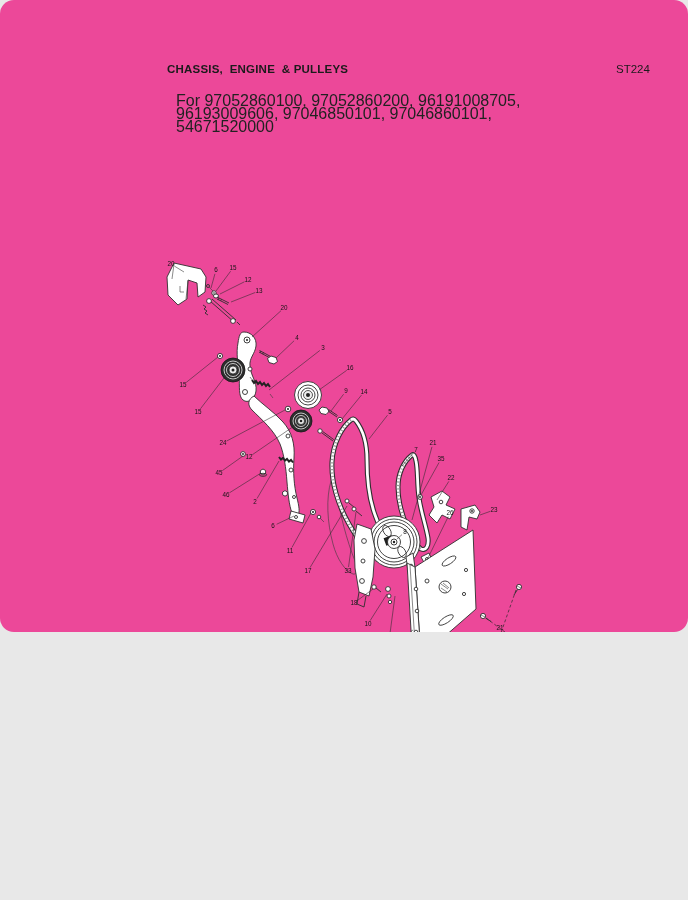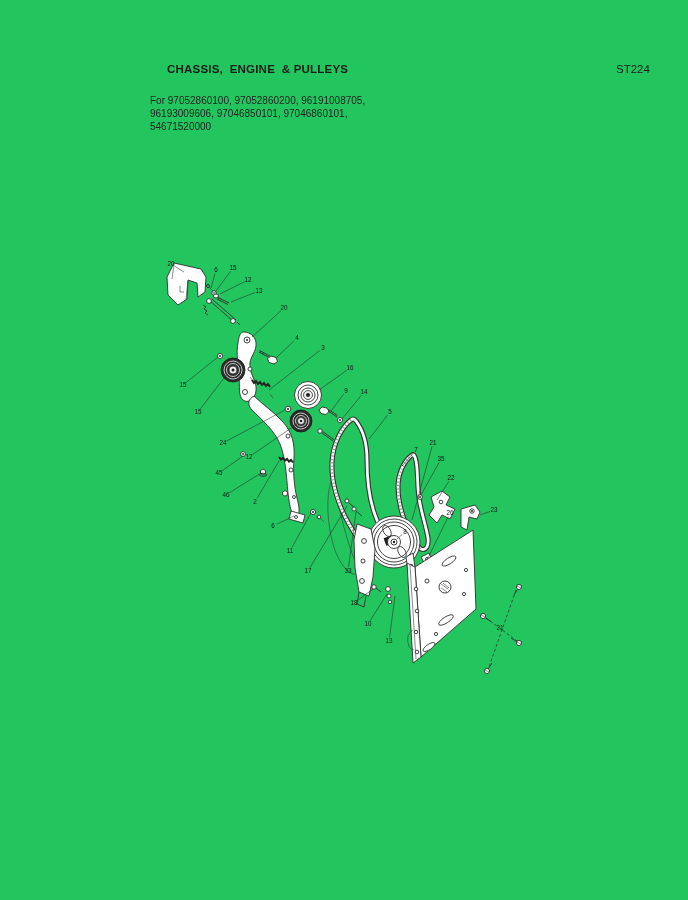--- a/index.html
+++ b/index.html
@@ -1,21 +1,21 @@
 <!DOCTYPE html>
 <html><head>
 <meta charset="utf-8">
 <style>
   html,body{margin:0;padding:0;background:#e8e8e8;}
-  .page{position:relative;width:688px;height:900px;background:#22c55e;overflow:hidden;
-        font-family:"Liberation Sans",sans-serif;color:#1b1b1b;}
+  .page{position:relative;width:688px;height:632px;background:#ec4899;overflow:hidden;
+        font-family:"Liberation Sans",sans-serif;color:#1b1b1b;border-radius:14px;}
   .hdr-left{position:absolute;top:63px;left:167px;font-size:11.5px;font-weight:bold;
             letter-spacing:.2px;white-space:pre;}
   .hdr-right{position:absolute;top:63px;left:616px;font-size:11.5px;font-weight:normal;}
-  .applicability{position:absolute;top:95px;left:150px;font-size:10px;line-height:12.8px;
+  .applicability{position:absolute;top:95px;left:176px;font-size:16px;line-height:12.8px;
             color:#222;}
   .diagram{position:absolute;left:140px;top:252px;}
   svg{display:block;}
   svg *{vector-effect:non-scaling-stroke;}
   .ln{stroke:#2f2f2f;stroke-width:.9;fill:none;}
   .ln-f{stroke:#2f2f2f;stroke-width:.9;fill:#ffffff;}
   .thin{stroke:#3a3a3a;stroke-width:.6;fill:none;}
   .dark{fill:#2d2d2d;stroke:#161616;stroke-width:.8;}
   .lightring{stroke:#c6c6c6;stroke-width:1;fill:none;}
   .hub{fill:#ededed;stroke:#2f2f2f;stroke-width:.8;}

